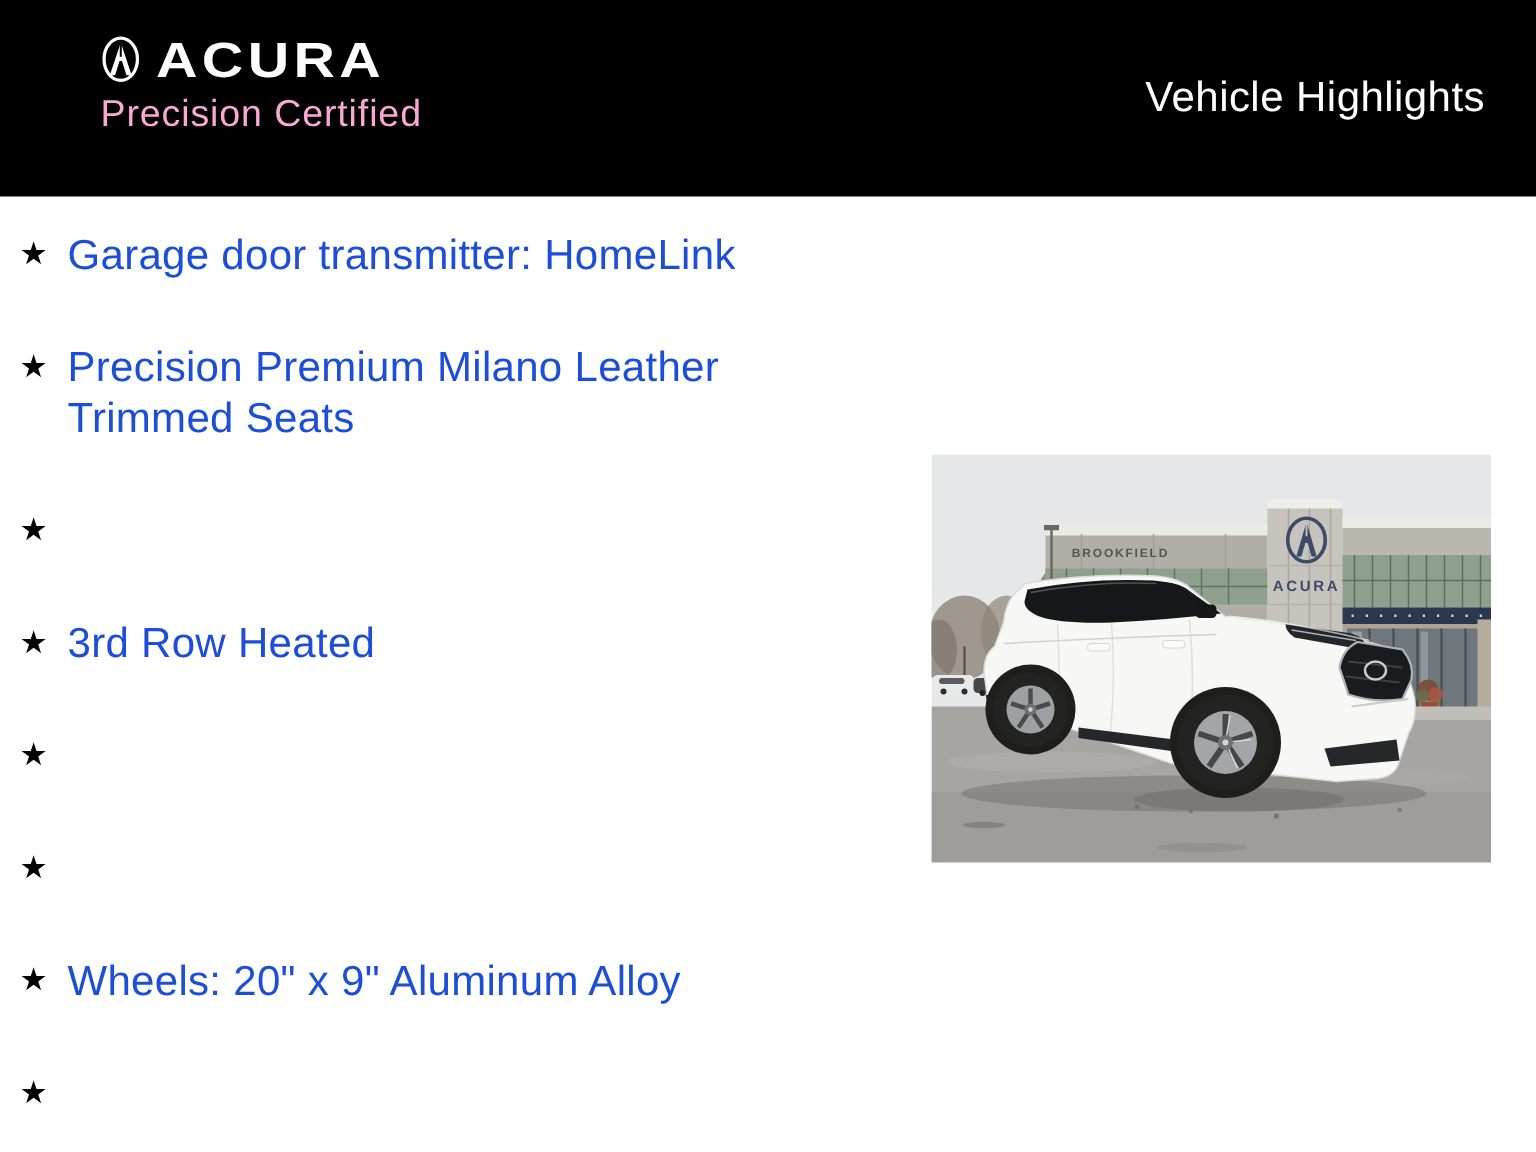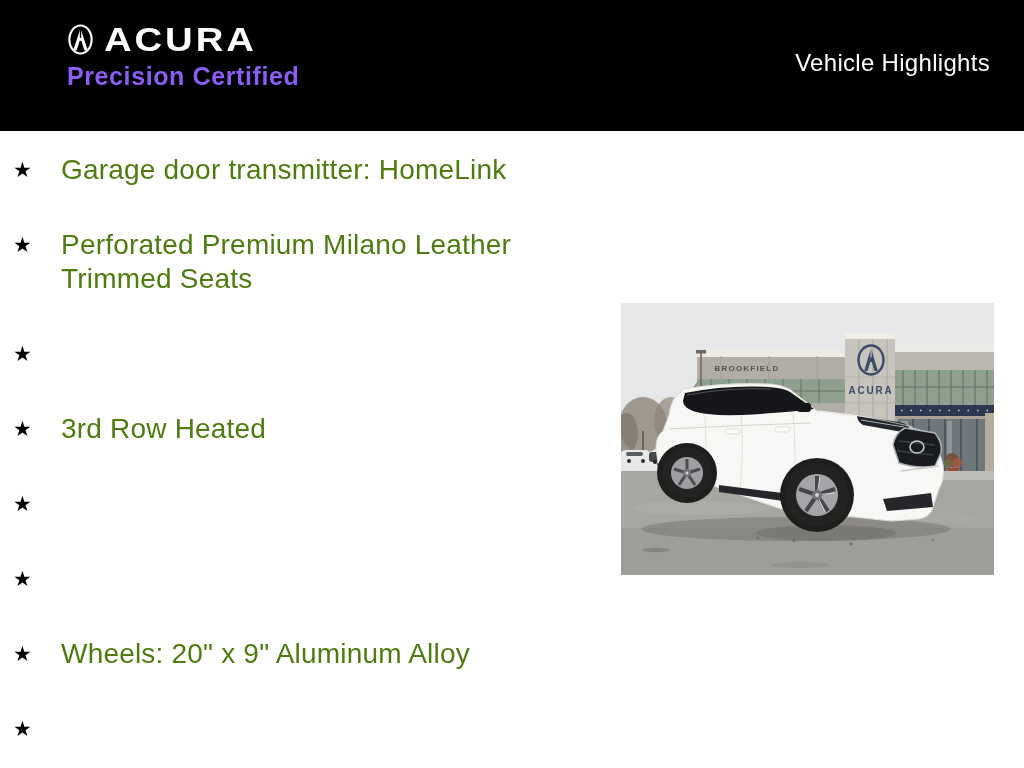--- a/index.html
+++ b/index.html
@@ -14,39 +14,38 @@
   }
   .brand{position:absolute;left:64px;top:21px;}
   .brand-row{display:flex;align-items:center;gap:7px;}
   .emblem{width:33px;height:37px;display:block;}
   .wordmark{
     color:#fdfdfd;font-size:33px;font-weight:700;letter-spacing:2.5px;
     transform:scaleX(1.16);transform-origin:left center;line-height:1;
     display:inline-block;
   }
   .tagline{
-    color:#8b5cf6;font-size:25px;font-weight:700;letter-spacing:0.6px;
+    color:#f9a8d4;font-size:25px;font-weight:400;letter-spacing:0.6px;
     margin-top:6px;margin-left:3px;line-height:1;
   }
   .page-title{
-    position:absolute;right:34px;top:51px;color:#ffffff;font-size:24px;
+    position:absolute;right:34px;top:51px;color:#ffffff;font-size:28px;
     font-weight:400;letter-spacing:0.3px;line-height:1;
   }
   
   .list{
     position:absolute;left:13px;top:153px;margin:0;padding:0;list-style:none;
   }
   .item{display:flex;margin-bottom:41px;}
   .bullet{
     flex:none;width:32px;font-size:21px;line-height:34px;color:#000000;
   }
   .text{
-    font-size:28px;line-height:34px;color:#4d7c0f;max-width:520px;
+    font-size:28px;line-height:34px;color:#1d4ed8;max-width:520px;
     letter-spacing:0.2px;
-    margin-left:16px;
   }
   
   .photo{
     position:absolute;left:621px;top:303px;width:418px;height:272px;
   }
   .photo svg{display:block;width:373px;height:272px;}
 </style>
 </head>
 <body>
 
@@ -65,21 +64,21 @@
   <div class="page-title">Vehicle Highlights</div>
 </div>
 
 <ul class="list">
   <li class="item">
     <span class="bullet">★</span>
     <span class="text">Garage door transmitter: HomeLink</span>
   </li>
   <li class="item">
     <span class="bullet">★</span>
-    <span class="text">Perforated Premium Milano Leather Trimmed Seats</span>
+    <span class="text">Precision Premium Milano Leather Trimmed Seats</span>
   </li>
   <li class="item">
     <span class="bullet">★</span>
   </li>
   <li class="item">
     <span class="bullet">★</span>
     <span class="text">3rd Row Heated</span>
   </li>
   <li class="item">
     <span class="bullet">★</span>

